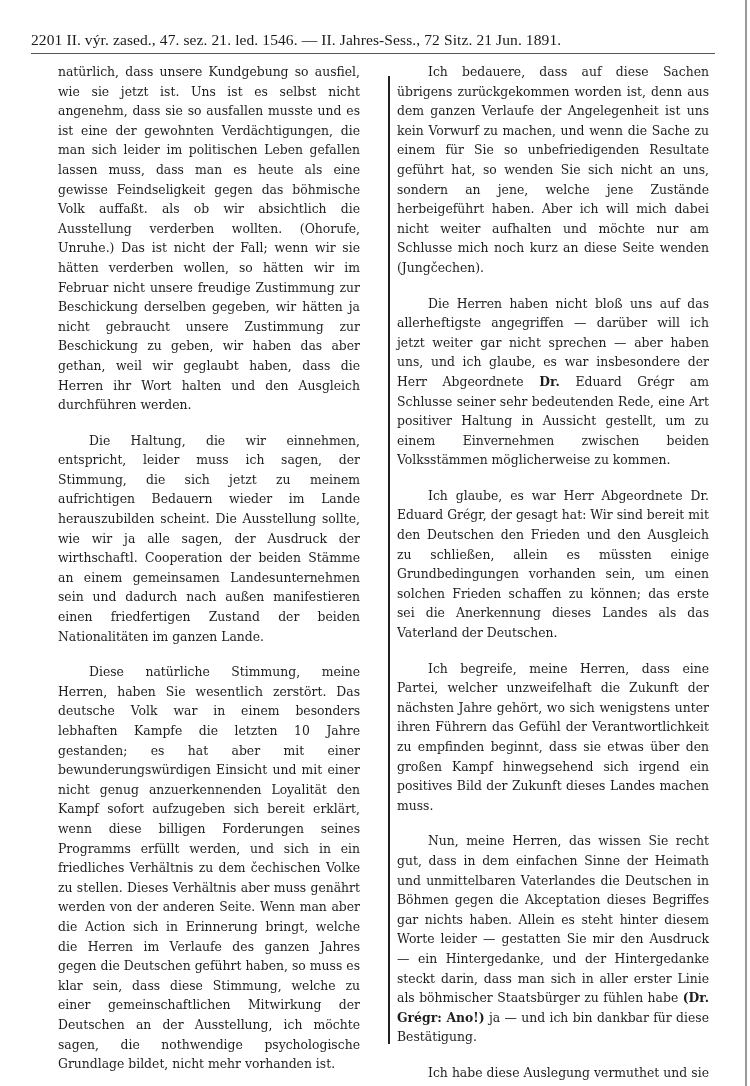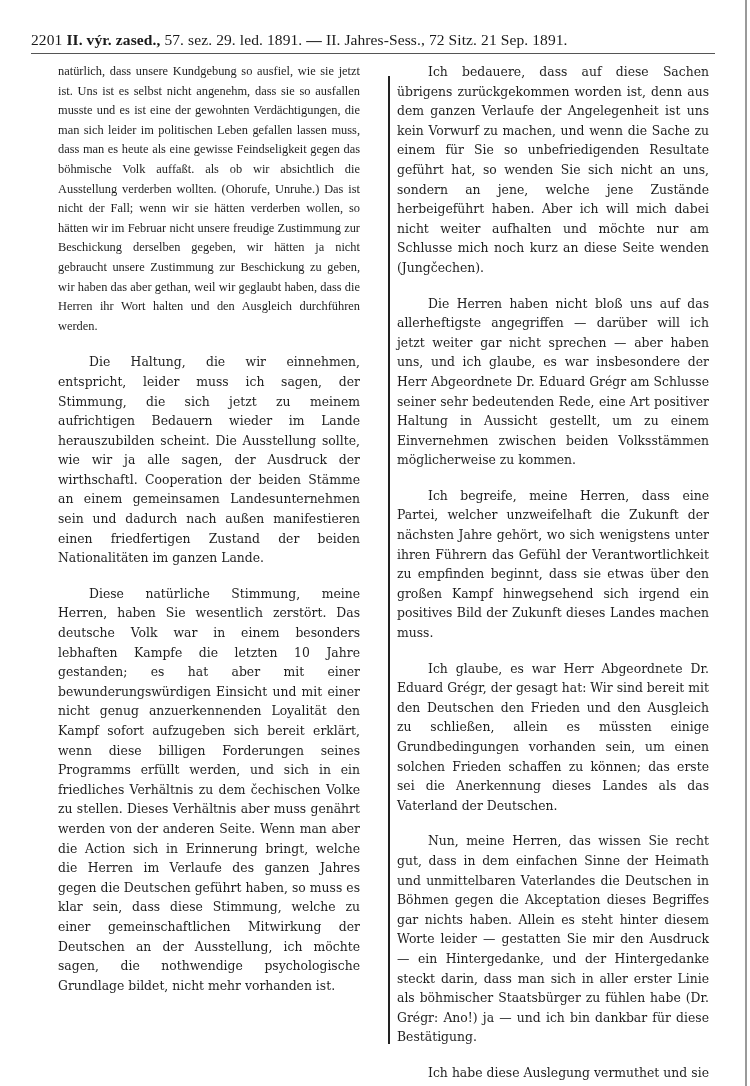--- a/index.html
+++ b/index.html
@@ -28,21 +28,21 @@
       top: 29px;
       width: 684px;
       height: 24px;
       border-bottom: 1px solid #555;
       font-family: "Liberation Serif", serif;
       font-size: 15.5px;
       white-space: nowrap;
       line-height: 22px;
       letter-spacing: 0.1px;
     }
-    .header .b { font-weight: bold; }
+    .header .b { font-weight: normal; }
     .header .de { }
     .col-divider {
       position: absolute;
       left: 388px;
       top: 76px;
       width: 2px;
       height: 968px;
       background: #222;
     }
     .column {
@@ -54,48 +54,48 @@
       text-align: justify;
       color: #1e1e1e;
     }
     .col-left { left: 58px; width: 302px; }
     .col-right { left: 397px; width: 312px; }
     .para {
       margin: 0 0 16px 0;
       text-indent: 31px;
       hyphens: manual;
     }
-    .para.cont { text-indent: 0; font-family: Liberation Serif, serif; }
-    .para .bold { font-weight: normal; }
+    .para.cont { text-indent: 0; }
+    .para .bold { font-weight: bold; }
   </style>
 </head>
 <body>
 
 <div class="right-edge"></div>
 
 <div class="header">
   <span>2201</span>
   <span class="b">II. výr. zased.,</span>
-  <span>57. sez.</span>
-  <span>29. led. 1891.</span>
+  <span>47. sez.</span>
+  <span>21. led. 1546.</span>
   <span class="b">—</span>
   <span class="de">II. Jahres-Sess.,</span>
   <span class="de">72 Sitz.</span>
-  <span class="de">21 Sep. 1891.</span>
+  <span class="de">21 Jun. 1891.</span>
 </div>
 
 <div class="col-divider"></div>
 
 <div class="column col-left">
   <p class="para cont">natürlich, dass unsere Kundgebung so ausfiel, wie sie jetzt ist. Uns ist es selbst nicht angenehm, dass sie so ausfallen musste und es ist eine der gewohnten Verdächtigungen, die man sich leider im politischen Leben gefallen lassen muss, dass man es heute als eine gewisse Feindseligkeit gegen das böhmische Volk auffaßt. als ob wir absichtlich die Ausstellung verderben wollten. (Ohorufe, Unruhe.) Das ist nicht der Fall; wenn wir sie hätten verderben wollen, so hätten wir im Februar nicht unsere freudige Zustimmung zur Beschickung derselben gegeben, wir hätten ja nicht gebraucht unsere Zustimmung zur Beschickung zu geben, wir haben das aber gethan, weil wir geglaubt haben, dass die Herren ihr Wort halten und den Ausgleich durchführen werden.</p>
   <p class="para">Die Haltung, die wir einnehmen, entspricht, leider muss ich sagen, der Stimmung, die sich jetzt zu meinem aufrichtigen Bedauern wieder im Lande herauszubilden scheint. Die Ausstellung sollte, wie wir ja alle sagen, der Ausdruck der wirthschaftl. Cooperation der beiden Stämme an einem gemeinsamen Landesunternehmen sein und dadurch nach außen manifestieren einen friedfertigen Zustand der beiden Nationalitäten im ganzen Lande.</p>
   <p class="para">Diese natürliche Stimmung, meine Herren, haben Sie wesentlich zerstört. Das deutsche Volk war in einem besonders lebhaften Kampfe die letzten 10 Jahre gestanden; es hat aber mit einer bewunderungswürdigen Einsicht und mit einer nicht genug anzuerkennenden Loyalität den Kampf sofort aufzugeben sich bereit erklärt, wenn diese billigen Forderungen seines Programms erfüllt werden, und sich in ein friedliches Verhältnis zu dem čechischen Volke zu stellen. Dieses Verhältnis aber muss genährt werden von der anderen Seite. Wenn man aber die Action sich in Erinnerung bringt, welche die Herren im Verlaufe des ganzen Jahres gegen die Deutschen geführt haben, so muss es klar sein, dass diese Stimmung, welche zu einer gemeinschaftlichen Mitwirkung der Deutschen an der Ausstellung, ich möchte sagen, die nothwendige psychologische Grundlage bildet, nicht mehr vorhanden ist.</p>
 
 </div>
 
 <div class="column col-right">
   <p class="para">Ich bedauere, dass auf diese Sachen übrigens zurückgekommen worden ist, denn aus dem ganzen Verlaufe der Angelegenheit ist uns kein Vorwurf zu machen, und wenn die Sache zu einem für Sie so unbefriedigenden Resultate geführt hat, so wenden Sie sich nicht an uns, sondern an jene, welche jene Zustände herbeigeführt haben. Aber ich will mich dabei nicht weiter aufhalten und möchte nur am Schlusse mich noch kurz an diese Seite wenden (Jungčechen).</p>
   <p class="para"><span>Die Herren haben nicht bloß uns auf das allerheftigste angegriffen — darüber will ich jetzt weiter gar nicht sprechen — aber haben uns, und ich glaube, es war insbesondere der Herr Abgeordnete </span><span class="bold">Dr.</span><span> Eduard Grégr am Schlusse seiner sehr bedeutenden Rede, eine Art positiver Haltung in Aussicht gestellt, um zu einem Einvernehmen zwischen beiden Volksstämmen möglicherweise zu kommen.</span></p>
+  <p class="para">Ich glaube, es war Herr Abgeordnete Dr. Eduard Grégr, der gesagt hat: Wir sind bereit mit den Deutschen den Frieden und den Ausgleich zu schließen, allein es müssten einige Grundbedingungen vorhanden sein, um einen solchen Frieden schaffen zu können; das erste sei die Anerkennung dieses Landes als das Vaterland der Deutschen.</p>
   <p class="para">Ich begreife, meine Herren, dass eine Partei, welcher unzweifelhaft die Zukunft der nächsten Jahre gehört, wo sich wenigstens unter ihren Führern das Gefühl der Verantwortlichkeit zu empfinden beginnt, dass sie etwas über den großen Kampf hinwegsehend sich irgend ein positives Bild der Zukunft dieses Landes machen muss.</p>
-  <p class="para">Ich glaube, es war Herr Abgeordnete Dr. Eduard Grégr, der gesagt hat: Wir sind bereit mit den Deutschen den Frieden und den Ausgleich zu schließen, allein es müssten einige Grundbedingungen vorhanden sein, um einen solchen Frieden schaffen zu können; das erste sei die Anerkennung dieses Landes als das Vaterland der Deutschen.</p>
   <p class="para"><span>Nun, meine Herren, das wissen Sie recht gut, dass in dem einfachen Sinne der Heimath und unmittelbaren Vaterlandes die Deutschen in Böhmen gegen die Akceptation dieses Begriffes gar nichts haben. Allein es steht hinter diesem Worte leider — gestatten Sie mir den Ausdruck — ein Hintergedanke, und der Hintergedanke steckt darin, dass man sich in aller erster Linie als böhmischer Staatsbürger zu fühlen habe </span><span class="bold">(Dr. Grégr: Ano!)</span><span> ja — und ich bin dankbar für diese Bestätigung.</span></p>
   <p class="para">Ich habe diese Auslegung vermuthet und sie ist jetzt im Wege der authentischen Erklärung des Führers der Jungčechen selbst gegeben. Das ist ein Standpunkt, welchem die Deutschen trotz Ihrer Friedfertigkeit und trotz Ihrer</p>
 </div>
 
 </body></html>

